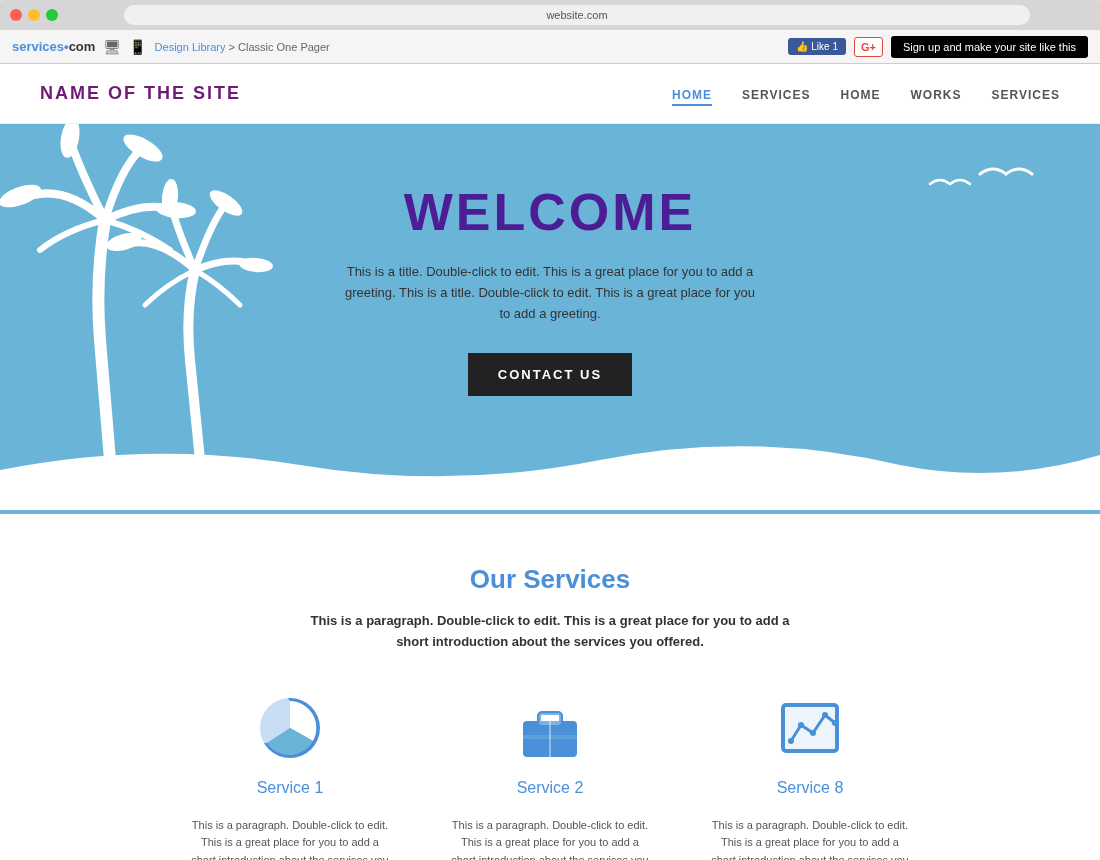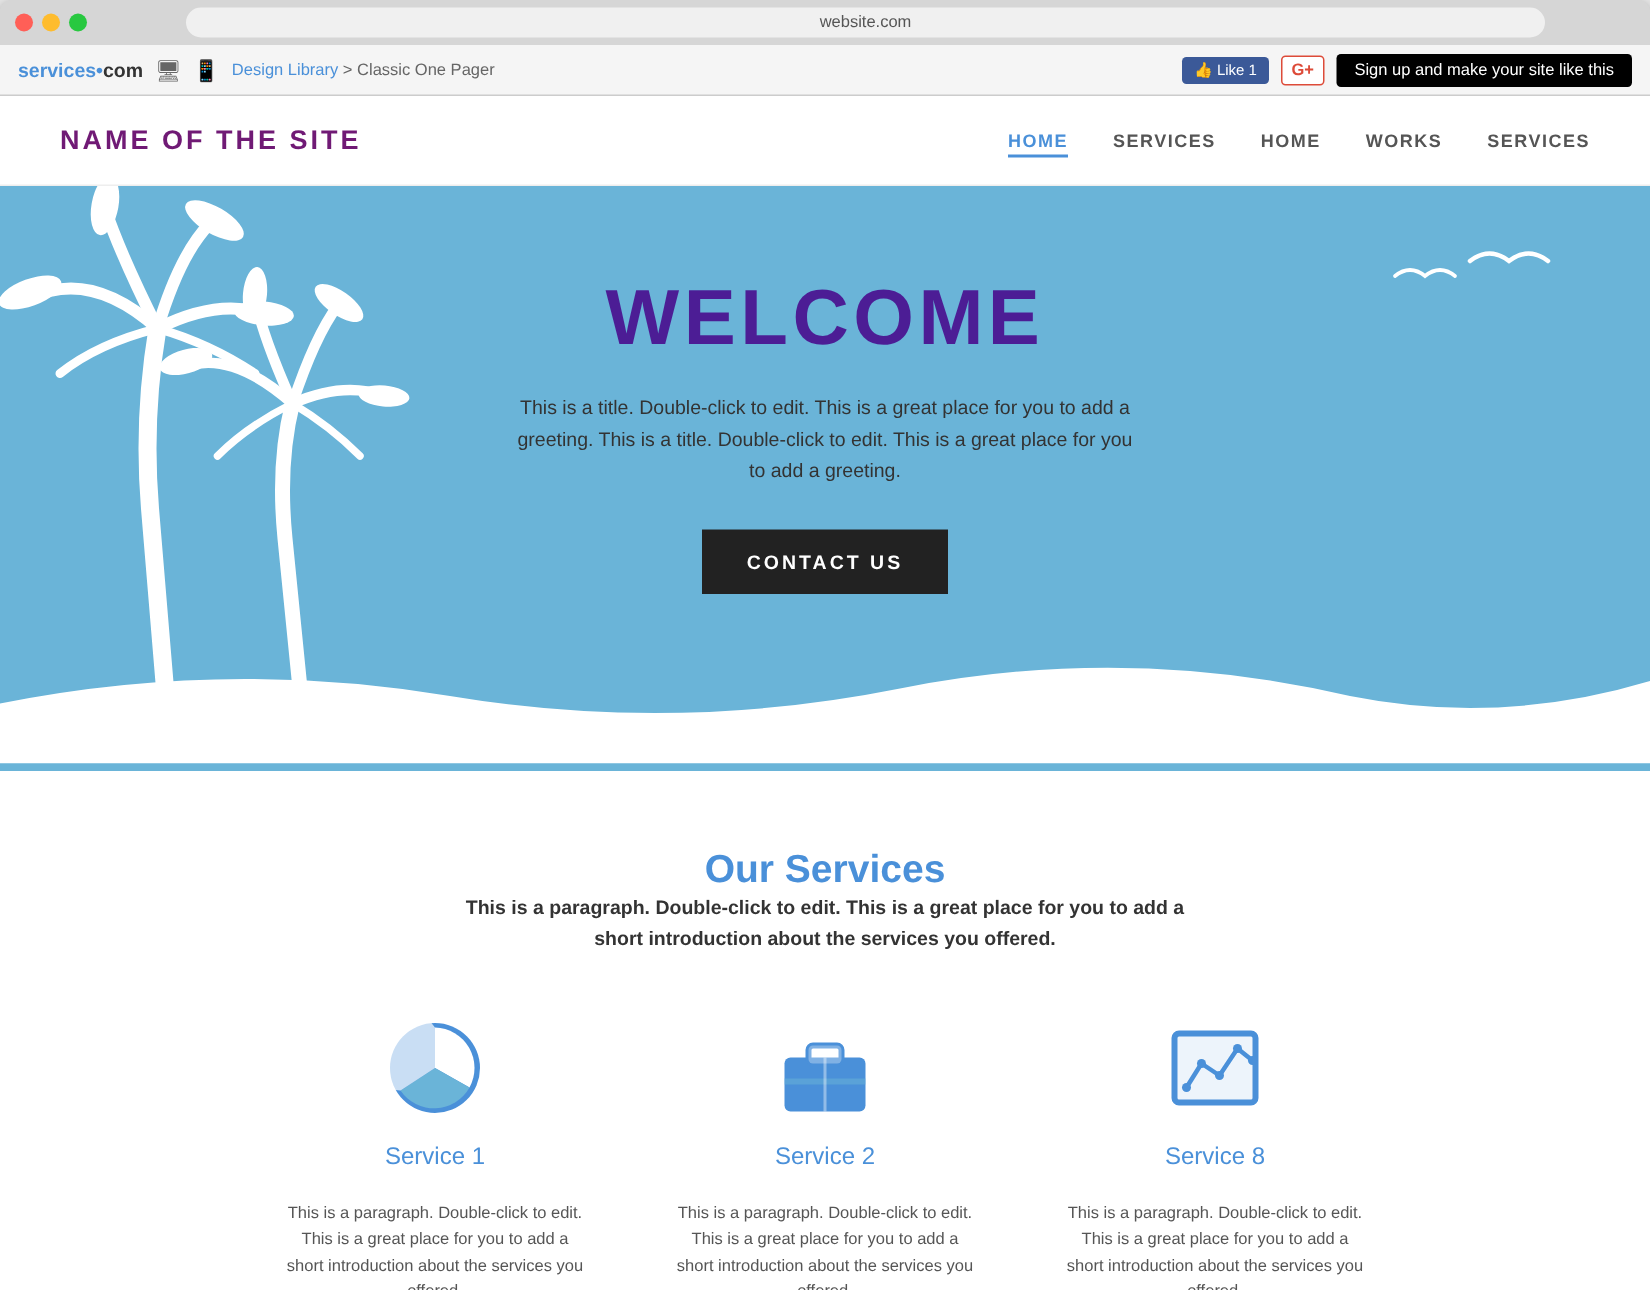--- a/index.html
+++ b/index.html
@@ -198,20 +198,21 @@
 
     
     .services-section {
       background: white;
       padding: 50px 40px 40px;
       text-align: center;
     }
     .services-title {
       font-size: 26px;
       color: #4a90d9;
+      margin-bottom: 16px;
     }
     .services-intro {
       font-size: 13px;
       color: #333;
       font-weight: bold;
       max-width: 500px;
       margin: 0 auto 40px;
       line-height: 1.6;
     }
     .services-grid {

